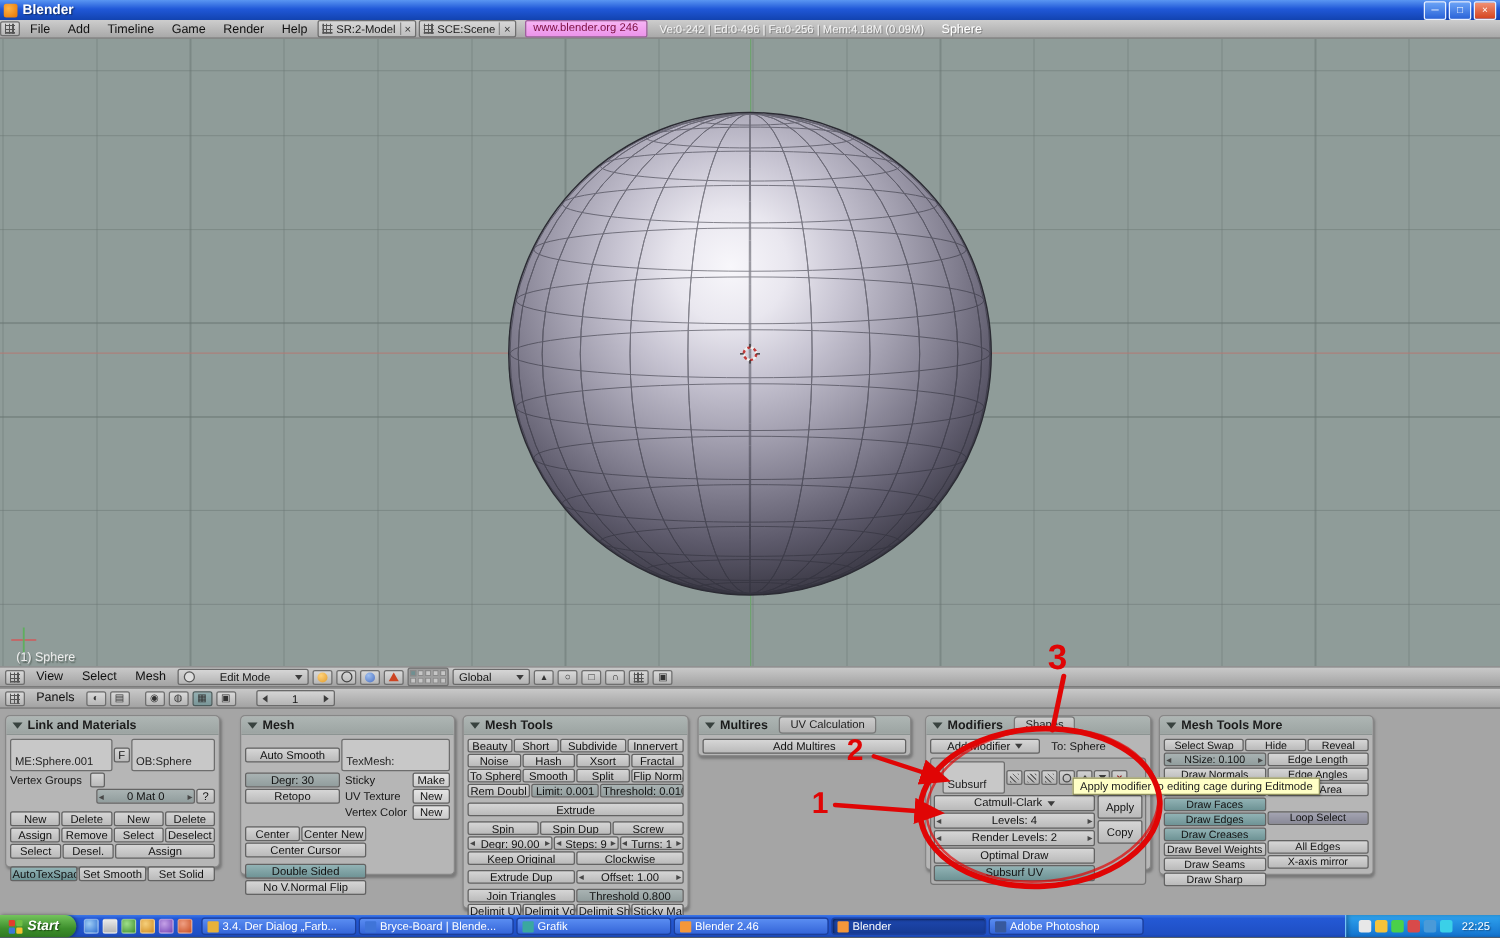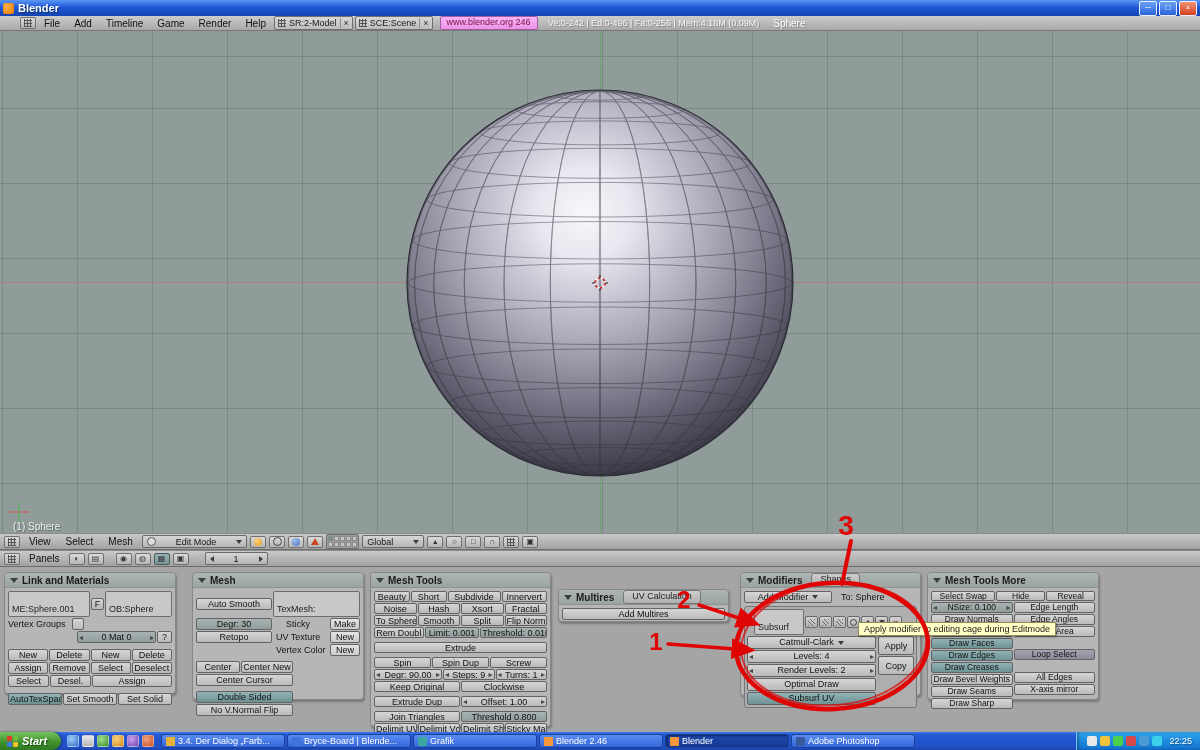--- a/index.html
+++ b/index.html
@@ -9,21 +9,21 @@
 
   
   .titlebar{position:absolute;left:0;top:0;width:100%;height:16px;background:linear-gradient(180deg,#5a96f2 0%,#2058d8 45%,#1243b0 100%);display:flex;align-items:center;gap:4px;padding:0 3px;box-sizing:border-box}
   .app-icon{width:11px;height:11px;border-radius:2px;background:radial-gradient(circle at 35% 35%,#ffb347,#e87400);flex:none}
   .wtitle{color:#fff;font-weight:bold;font-size:11px;text-shadow:1px 1px 1px #12306a}
   .wbtns{margin-left:auto;display:flex;gap:2px}
   .wbtn{width:16px;height:13px;border:1px solid #e8f0ff;border-radius:2px;background:linear-gradient(#6ba3f6,#2a63d8);color:#fff;font-size:8px;line-height:11px;text-align:center}
   .wbtn.close{background:linear-gradient(#f09276,#d4421e)}
 
   
-  .menubar{position:absolute;left:0;top:16px;width:100%;height:15px;background:linear-gradient(#cdcdcd,#a8a8a8);border-bottom:1px solid #777;display:flex;align-items:center;gap:2px;padding:0 20px;box-sizing:border-box}
+  .menubar{position:absolute;left:0;top:16px;width:100%;height:15px;background:linear-gradient(#cdcdcd,#a8a8a8);border-bottom:1px solid #777;display:flex;align-items:center;gap:2px;padding:0 0;box-sizing:border-box}
   .menu{padding:0 6px;color:#101010;font-size:10px;white-space:nowrap}
   .icon-btn{min-width:16px;height:12px;background:linear-gradient(#dadada,#b6b6b6);border:1px solid #6f6f6f;border-radius:2px;display:flex;align-items:center;justify-content:center;font-size:8px;color:#333;box-sizing:border-box;padding:0 1px}
   .icon-btn.pressed{background:linear-gradient(#94b0b2,#7a9698);border-color:#4c5c5c}
   .pat-grid{width:8px;height:8px;background:repeating-linear-gradient(0deg,#555 0 1px,transparent 1px 3px),repeating-linear-gradient(90deg,#555 0 1px,transparent 1px 3px)}
   .selector{display:flex;align-items:center;background:linear-gradient(#d8d8d8,#bdbdbd);border:1px solid #6f6f6f;border-radius:2px;height:12px;padding:0 3px;gap:3px;font-size:9px;color:#1a1a1a}
   .selector .sx{font-size:9px;border-left:1px solid #8a8a8a;padding-left:3px;color:#333}
   .verbtn{background:linear-gradient(#f7b4f5,#ec93ea);border:1px solid #a05e9e;border-radius:2px;height:12px;line-height:11px;padding:0 6px;color:#7c1040;font-size:9px;margin-left:5px;white-space:nowrap}
   .stats{color:#f4f4f4;font-size:9px;margin-left:8px;text-shadow:1px 1px 0 #8a8a8a;white-space:nowrap}
   .objname{color:#fff;font-size:10px;margin-left:12px;text-shadow:1px 1px 0 #8a8a8a}
 
@@ -336,21 +336,21 @@
           <i class="tri"></i>
           <span>Mesh</span>
         </div>
       <div class="pbody">
         <div class="row">
           <div class="btn" style="flex:0 0 76px">Auto Smooth</div>
           <div class="field" style="flex:1">TexMesh:</div>
         </div>
         <div class="row">
           <div class="btn slider" style="flex:0 0 76px">Degr: 30</div>
-          <span class="lbl" style="flex:1;padding-left:13px">Sticky</span>
+          <span class="lbl" style="flex:1;padding-left:3px">Sticky</span>
           <div class="btn white" style="flex:0 0 30px">Make</div>
         </div>
         <div class="row">
           <div class="btn" style="flex:0 0 76px">Retopo</div>
           <span class="lbl" style="flex:1;padding-left:3px">UV Texture</span>
           <div class="btn white" style="flex:0 0 30px">New</div>
         </div>
         <div class="row">
           <span style="flex:0 0 76px"></span>
           <span class="lbl" style="flex:1;padding-left:3px">Vertex Color</span>
@@ -432,21 +432,21 @@
         </div>
         <div class="row">
           <div class="btn">Delimit UVs</div>
           <div class="btn">Delimit Vco</div>
           <div class="btn">Delimit Sha</div>
           <div class="btn">Sticky Ma</div>
         </div>
       </div>
     </div>
 
-    <div class="panel" style="left:558px;top:22px;width:171px;height:33px">
+    <div class="panel" style="left:558px;top:5px;width:171px;height:33px">
       <div class="phead">
         <i class="tri"></i>
         <span>Multires</span>
         <span class="tab">UV Calculation</span>
       </div>
       <div class="pbody">
         <div class="row">
             <div class="btn">Add Multires</div>
           </div>
       </div>

